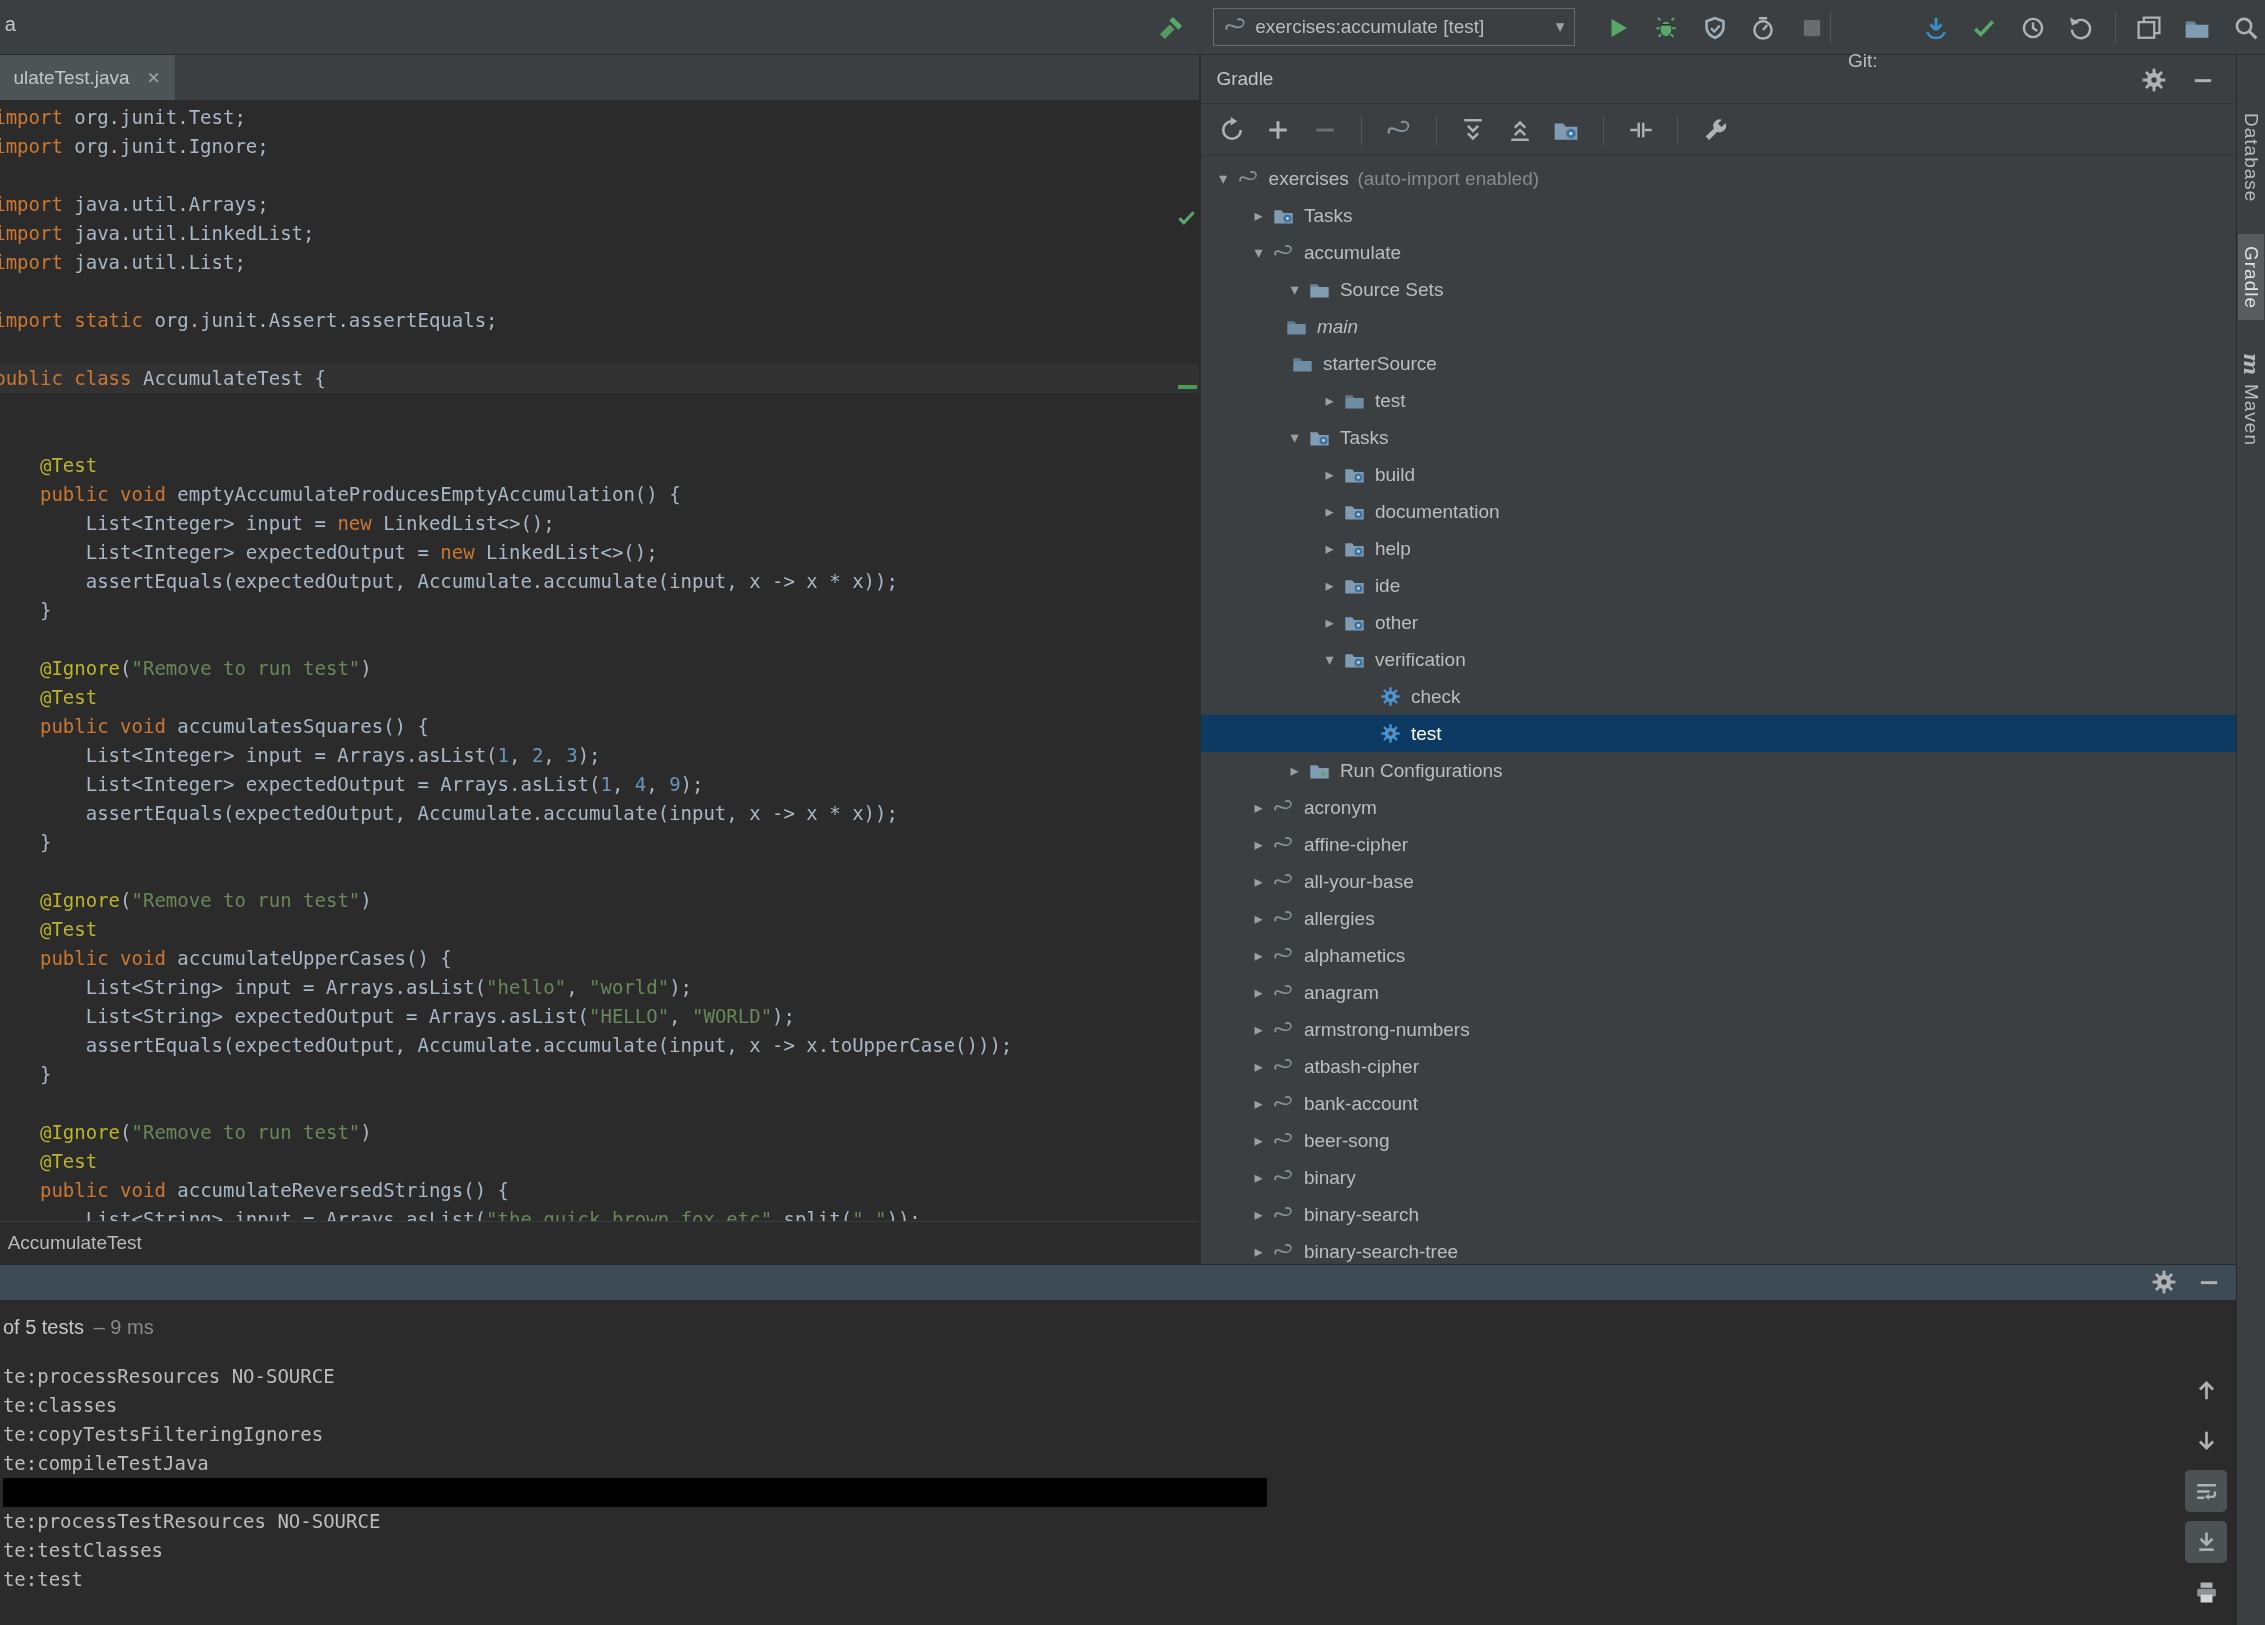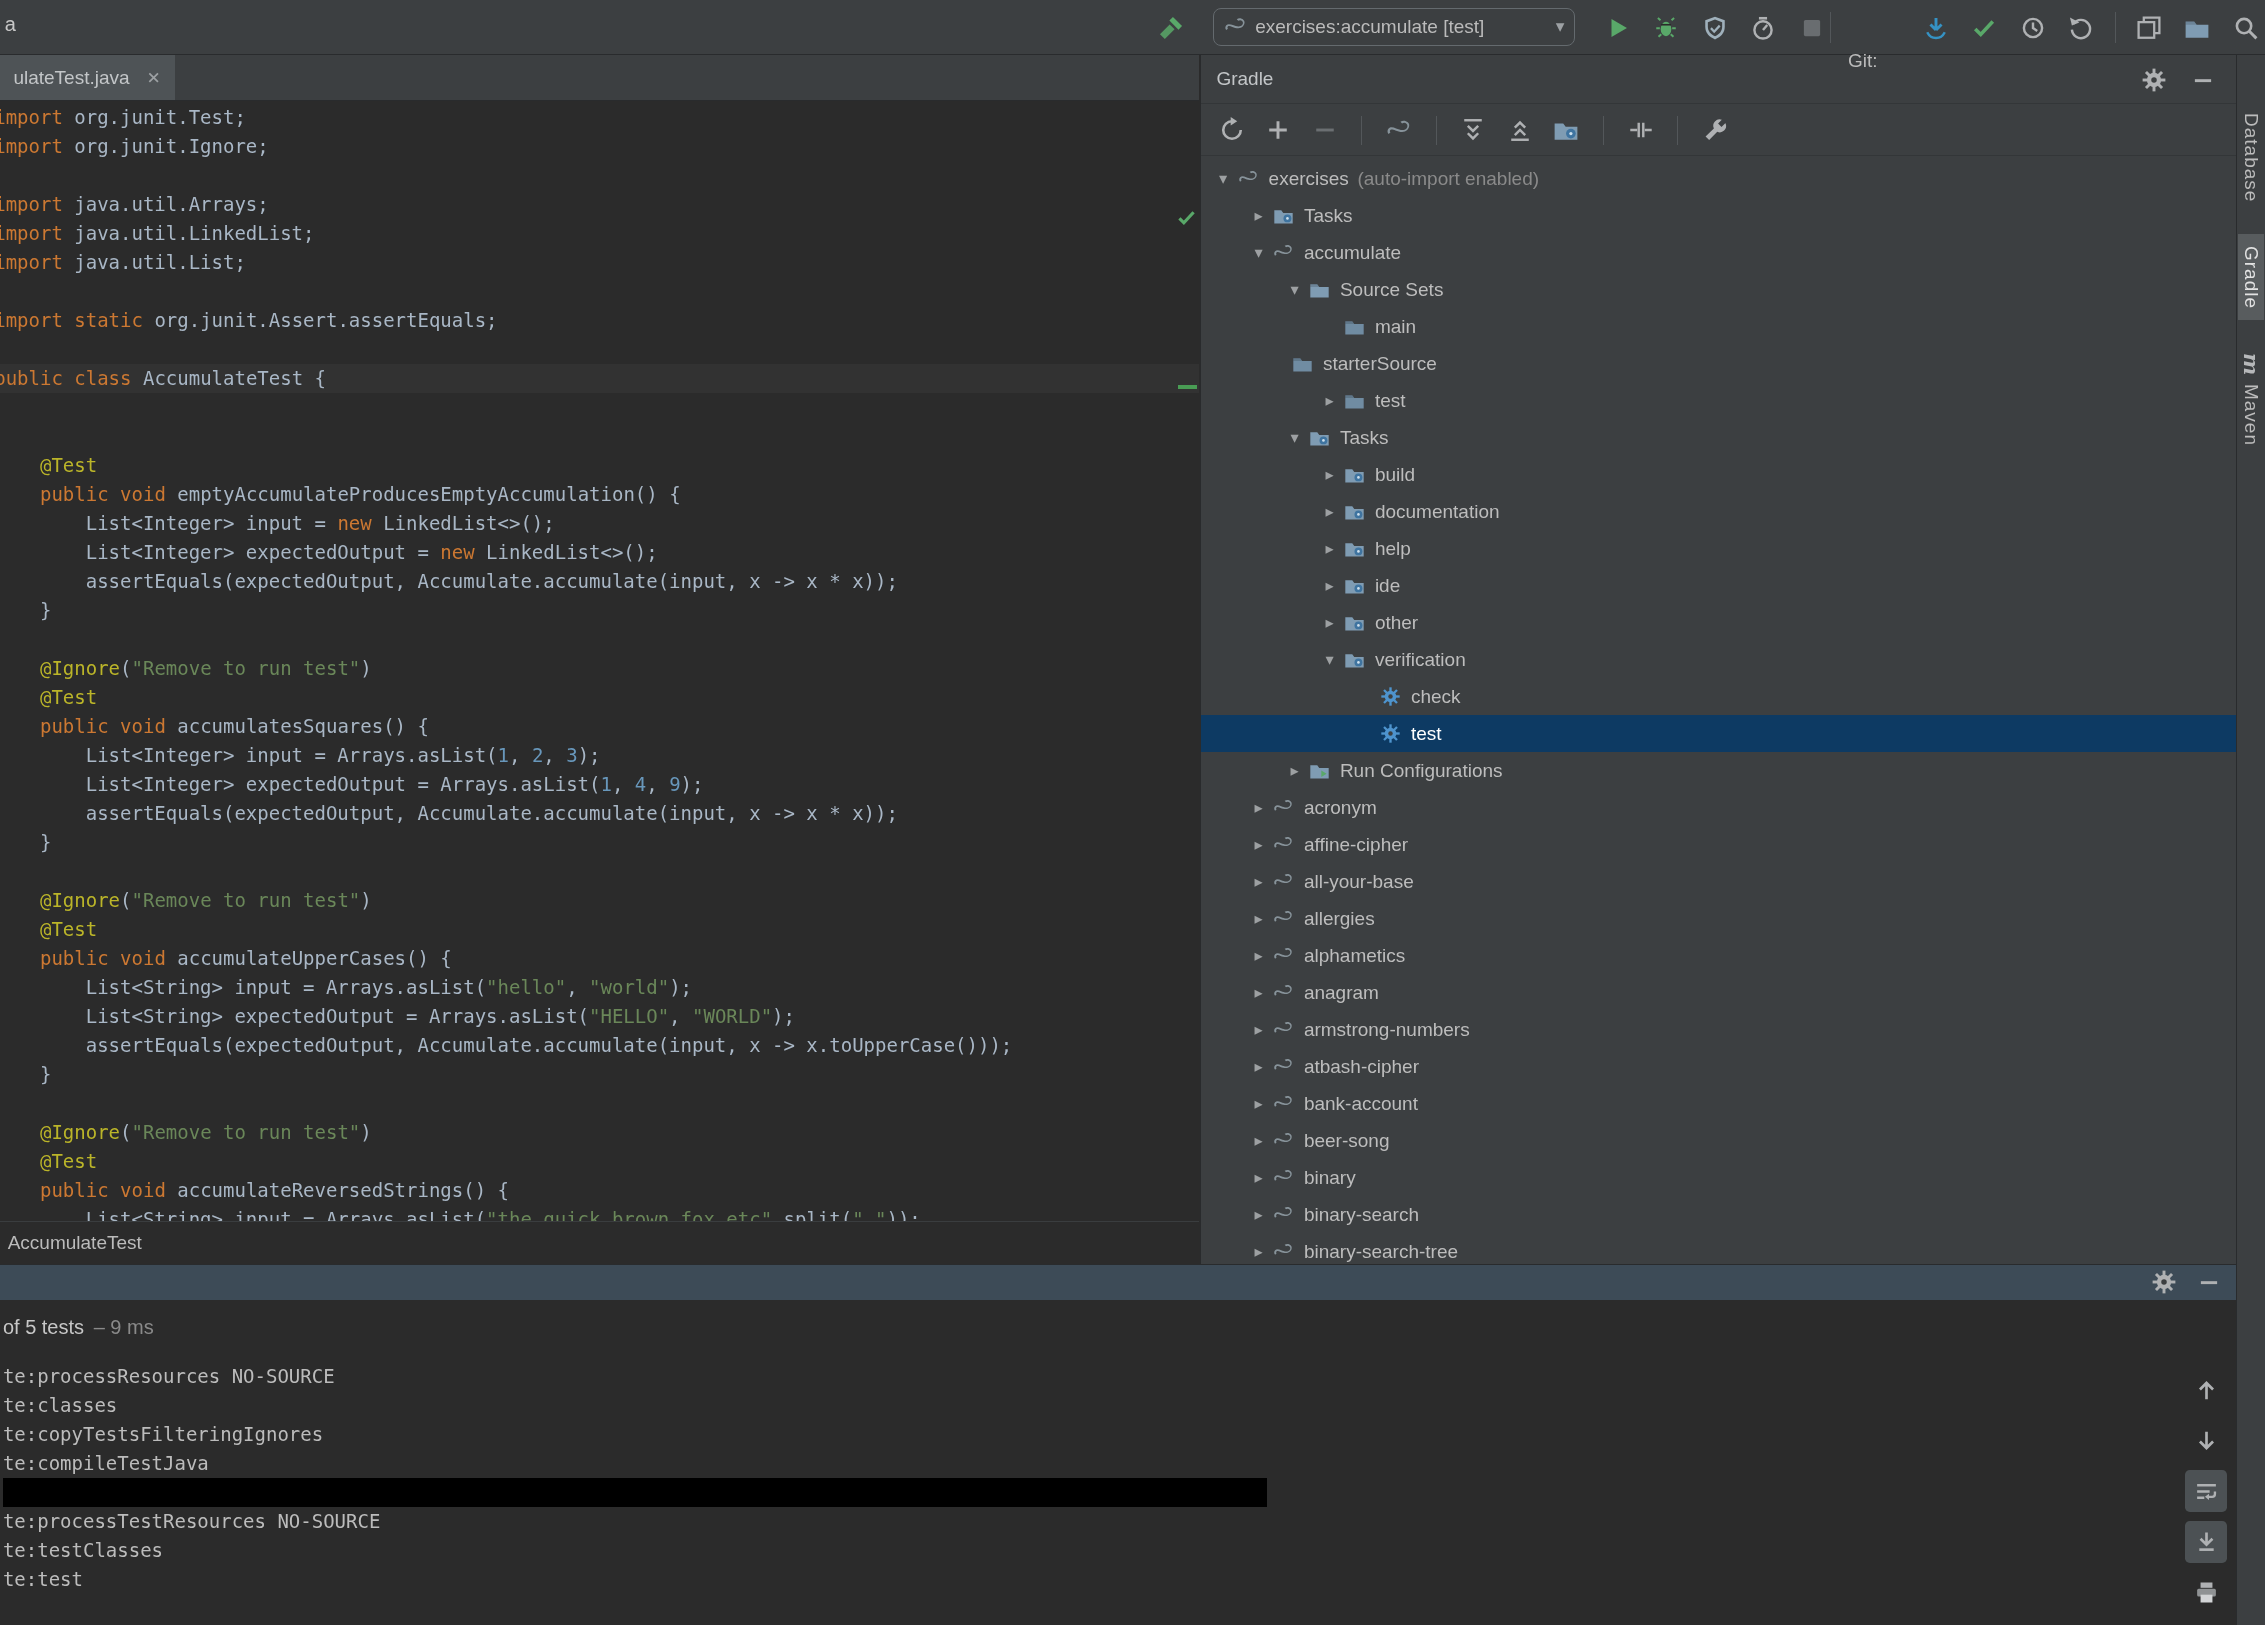--- a/index.html
+++ b/index.html
@@ -7,21 +7,21 @@
   body{font-family:"Liberation Sans",sans-serif;}
   #root{position:relative;width:2265px;height:1625px;background:#2b2b2b;overflow:hidden;color:#bbb;}
 
   
   #topbar{position:absolute;left:0;top:0;width:2265px;height:55px;background:#3c3f41;border-bottom:1px solid #292b2d;z-index:5;}
   #title-frag{position:absolute;left:4.8px;top:13.4px;font-size:20px;color:#c7c7c7;}
   .icon-group{position:absolute;top:10.6px;display:flex;gap:14.4px;align-items:center;}
   .tb-btn{width:34px;height:34px;display:flex;align-items:center;justify-content:center;border-radius:3.8px;flex:0 0 auto;}
   .tb-btn svg{width:26px;height:26px;display:block;}
   .tb-sep{width:1px;height:29px;background:#53575a;margin:0 5.8px;flex:0 0 auto;}
-  #run-combo{position:absolute;left:1213px;top:7.7px;width:362px;height:38px;border:1px solid #646a6e;border-radius:8px;display:flex;align-items:center;padding:0 9.6px;gap:8.6px;font-size:19px;color:#bbb;background:#3c3f41;}
+  #run-combo{position:absolute;left:1213px;top:7.7px;width:362px;height:38px;border:1px solid #646a6e;border-radius:0;display:flex;align-items:center;padding:0 9.6px;gap:8.6px;font-size:19px;color:#bbb;background:#3c3f41;}
   #run-combo .cicon svg{width:23px;height:23px;display:block;}
   #run-combo .dd{margin-left:auto;color:#9da1a4;font-size:17.3px;}
   #git-label{position:absolute;left:1848px;top:14.4px;font-size:19px;color:#bbb;margin-top:36px;}
   .vsep{position:absolute;top:11.5px;width:1px;height:31px;background:#53575a;}
 
   
   #tabbar{position:absolute;left:0;top:55px;width:1199px;height:46px;background:#3c3f41;border-bottom:1px solid #292b2d;}
   #tab-active{position:absolute;left:0;top:0;height:45px;background:#4e5356;display:flex;align-items:center;padding:0 13.4px;gap:15px;font-size:19px;color:#c3c6c8;}
   #tab-active .close{width:17.3px;height:17.3px;}
   #tab-active .close svg{width:17.3px;height:17.3px;display:block;}
@@ -324,21 +324,21 @@
         <div class="tree-row" style="padding-left: 79px;">
           <span class="chev">▾</span>
           <span class="ticon">
             <svg viewBox="0 0 16 16" xmlns="http://www.w3.org/2000/svg">
               <path fill="#7F9CB3" d="M1 4h5.3l1.5 2H15v8H1z"></path>
               <path fill="rgba(0,0,0,.15)" d="M1 4h5.3l1.5 2H1z"></path>
             </svg>
           </span>
           <span class="tlabel">Source Sets</span>
         </div>
-        <div class="tree-row" style="padding-left: 114px;">
+        <div class="tree-row" style="padding-left: 56px; font-style: italic;">
           <span class="chev"></span>
           <span class="ticon">
             <svg viewBox="0 0 16 16" xmlns="http://www.w3.org/2000/svg">
               <path fill="#708ca2" d="M1 4h5.3l1.5 2H15v8H1z"></path>
               <path fill="rgba(0,0,0,.15)" d="M1 4h5.3l1.5 2H1z"></path>
             </svg>
           </span>
           <span class="tlabel">main</span>
         </div>
         <div class="tree-row" style="padding-left: 62px; text-align: center;">

